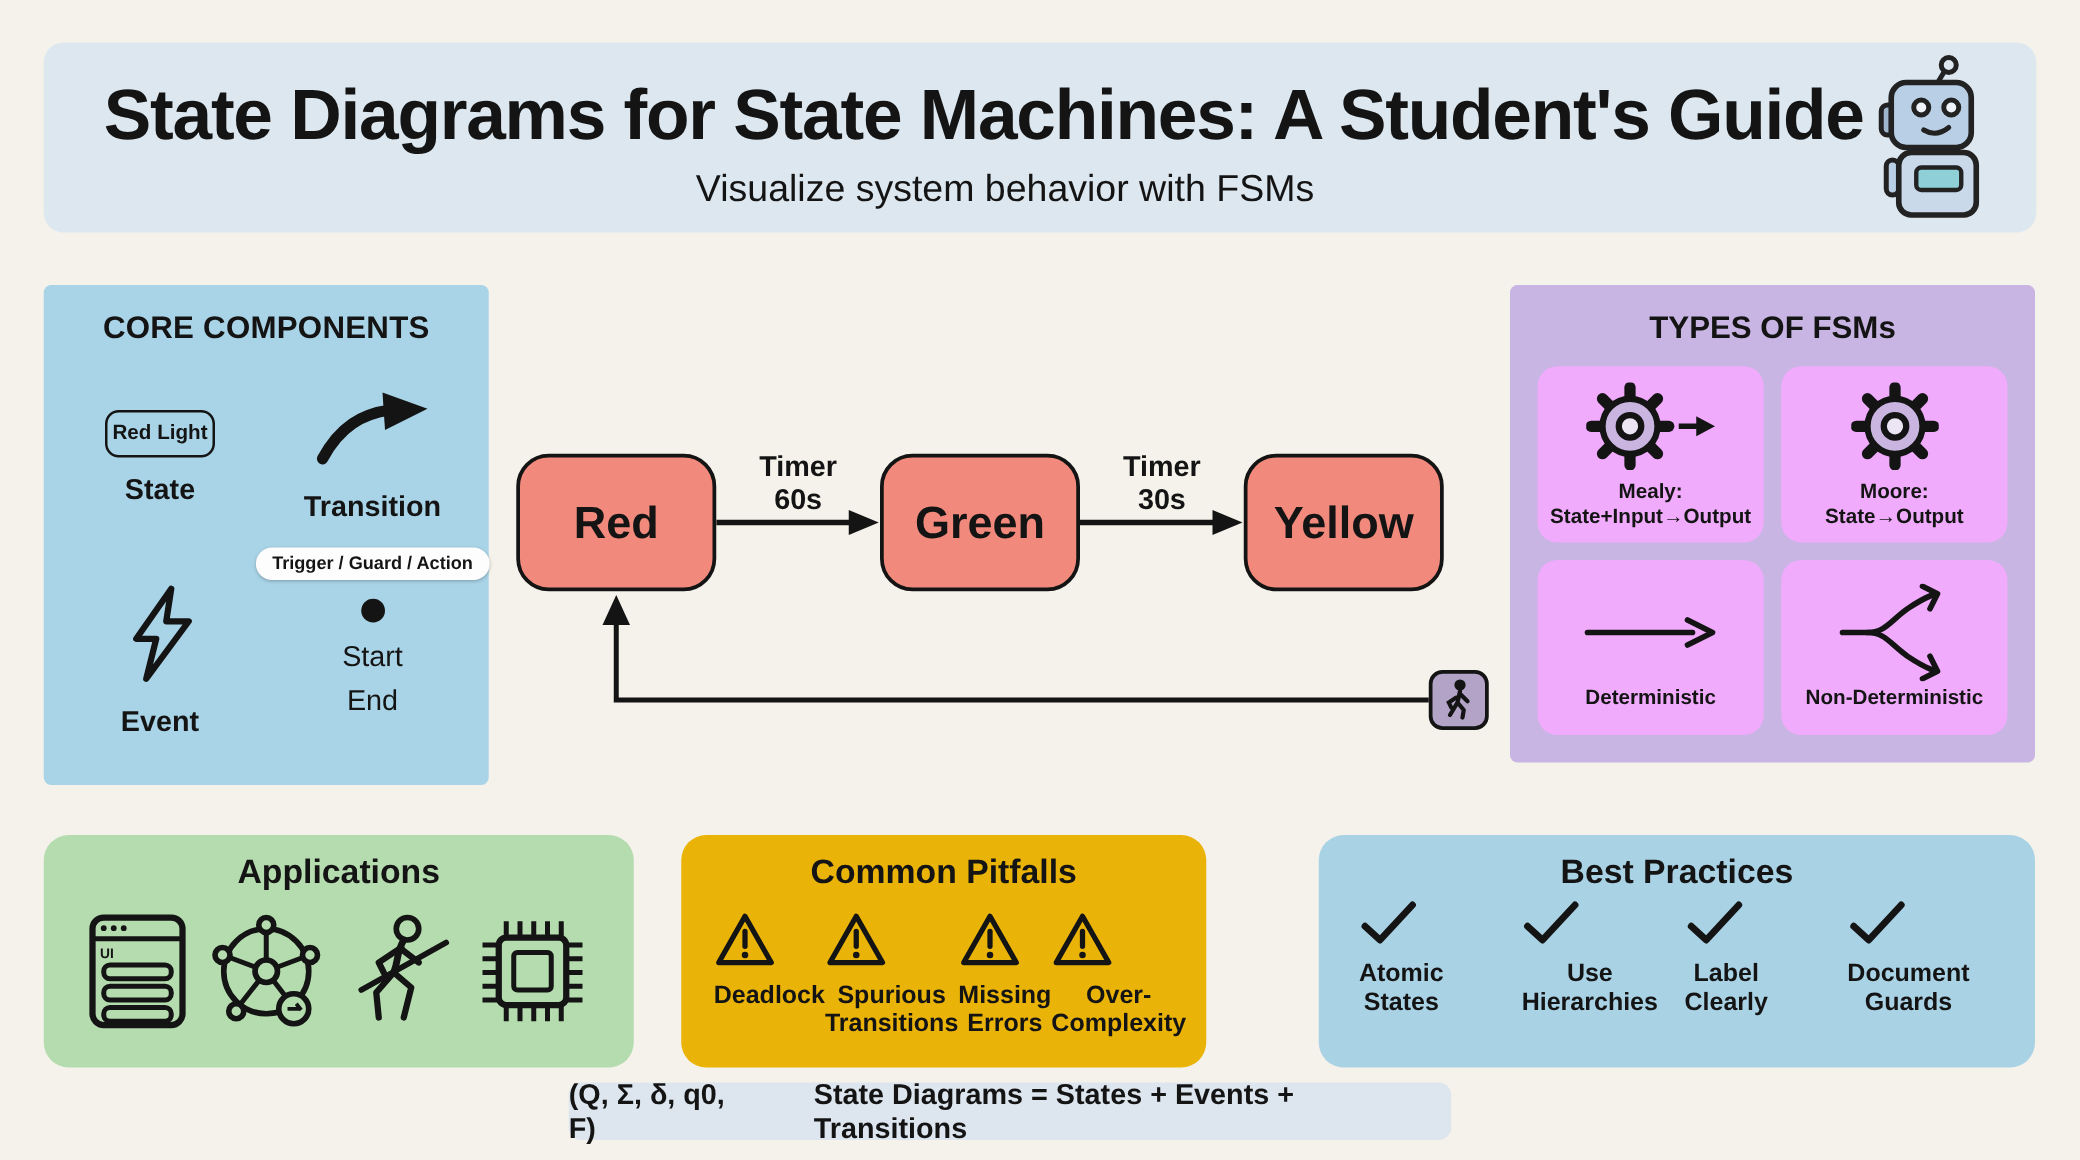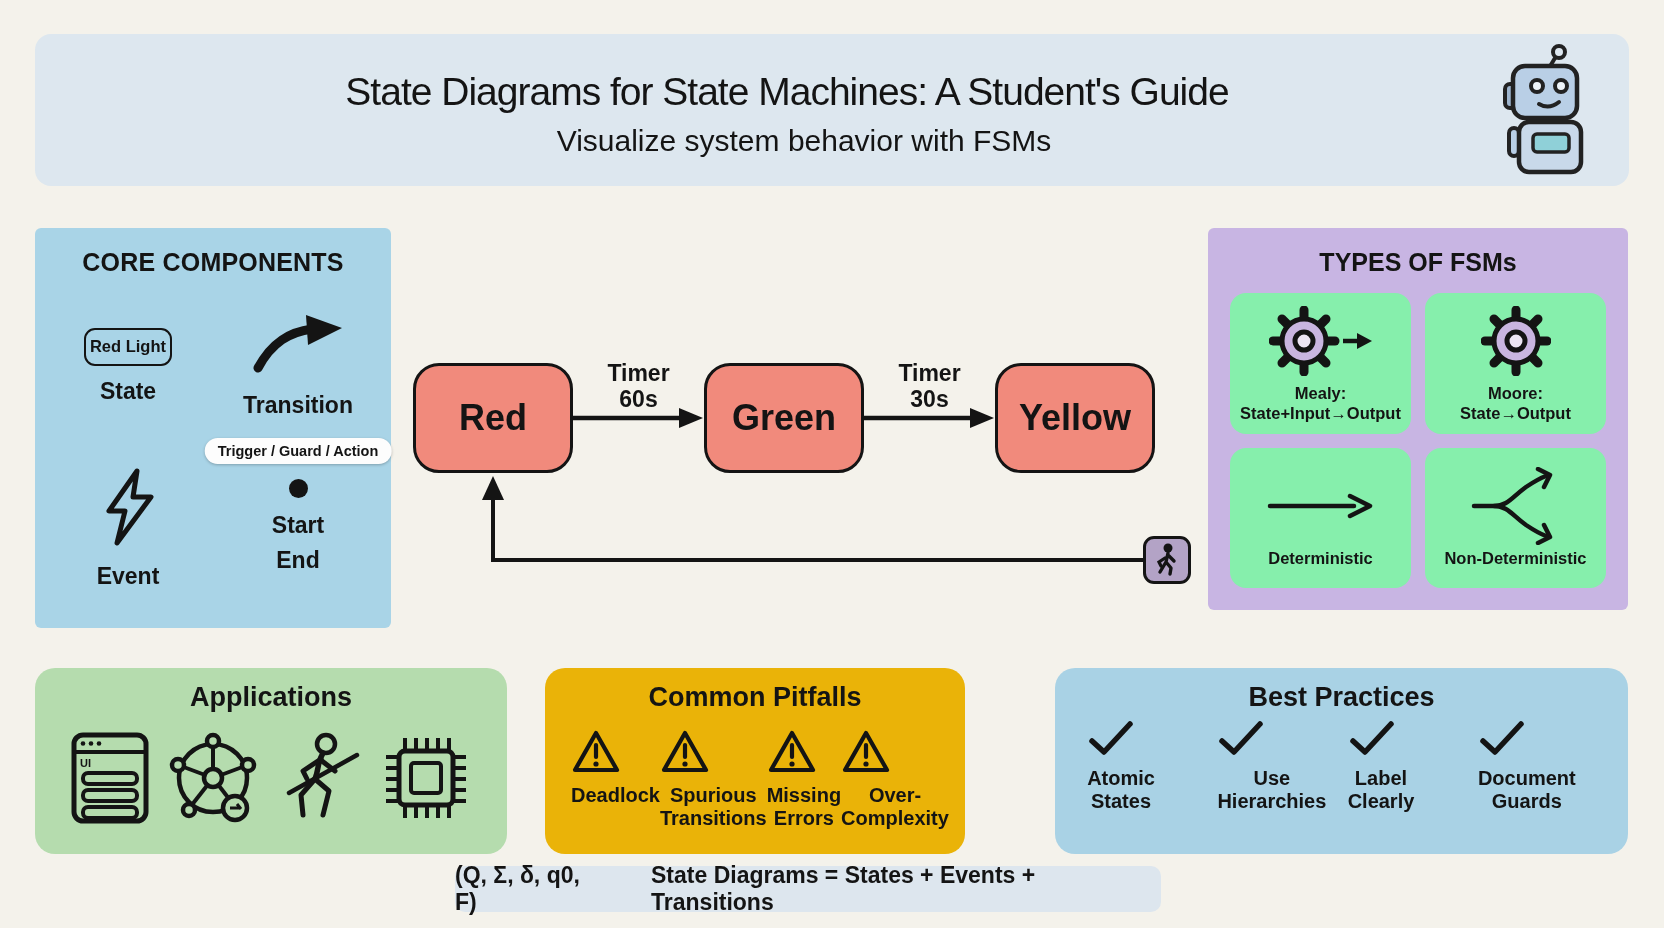--- a/index.html
+++ b/index.html
@@ -14,21 +14,21 @@
   .abs { position:absolute; }
   .panel { border-radius:6px; }
 
   
   .header {
     left:35px; top:34px; width:1594px; height:152px;
     background:#dde7ef; border-radius:16px;
     display:flex; flex-direction:column; align-items:center; justify-content:center;
   }
   .header h1 {
-    font-size:39px; font-weight:normal; letter-spacing:-1px;
+    font-size:57px; font-weight:bold; letter-spacing:-1px;
     margin-top:8px; margin-right:90px;
   }
   .header h2 {
     font-size:30px; font-weight:normal; margin-top:10px; margin-right:56px;
   }
   .robot { position:absolute; right:40px; top:10px; }
 
   
   .core {
     left:35px; top:228px; width:356px; height:400px;
@@ -48,21 +48,21 @@
     font-size:16.5px; font-weight:bold;
   }
   .core-label { font-size:23px; font-weight:bold; margin-top:12px; }
   .tga-pill {
     position:absolute; bottom:-16px; left:50%; transform:translateX(-50%);
     background:#fdfdfd; border-radius:13px; padding:5px 13px;
     font-size:14.5px; font-weight:bold; white-space:nowrap;
     box-shadow:0 1px 3px rgba(0,0,0,0.25);
   }
   .start-dot { width:19px; height:19px; border-radius:50%; background:#141414; margin-bottom:10px; }
-  .startend-label { font-size:23px; font-weight:bold; line-height:1.55; text-align:center; }
+  .startend-label { font-size:23px; font-weight:normal; line-height:1.55; text-align:center; }
 
   
   .diagram-row {
     left:413px; top:363px; width:742px; height:110px;
     display:flex; align-items:stretch;
   }
   .fsm-state {
     width:160px; height:110px; flex:none;
     background:#f18a7c; border:3.5px solid #141414; border-radius:26px;
     display:flex; align-items:center; justify-content:center;
@@ -87,21 +87,21 @@
     background:#c8b5e3;
     display:flex; flex-direction:column; align-items:center;
   }
   .types-title { font-size:25px; font-weight:bold; margin-top:20px; }
   .types-grid {
     flex:1; width:100%; display:grid;
     grid-template-columns:1fr 1fr; grid-template-rows:1fr 1fr;
     gap:14px; padding:16px 22px 22px 22px;
   }
   .type-card {
-    background:#86efac; border-radius:16px;
+    background:#f0abfc; border-radius:16px;
     display:flex; flex-direction:column; align-items:center; justify-content:center;
   }
   .type-icon { height:78px; display:flex; align-items:center; justify-content:center; }
   .type-label { font-size:16.5px; font-weight:bold; text-align:center; line-height:1.2; margin-top:4px; }
   .type-label span { display:block; }
 
   
   .bottom-panel {
     top:668px; height:186px; border-radius:20px;
     display:flex; flex-direction:column; align-items:center;

